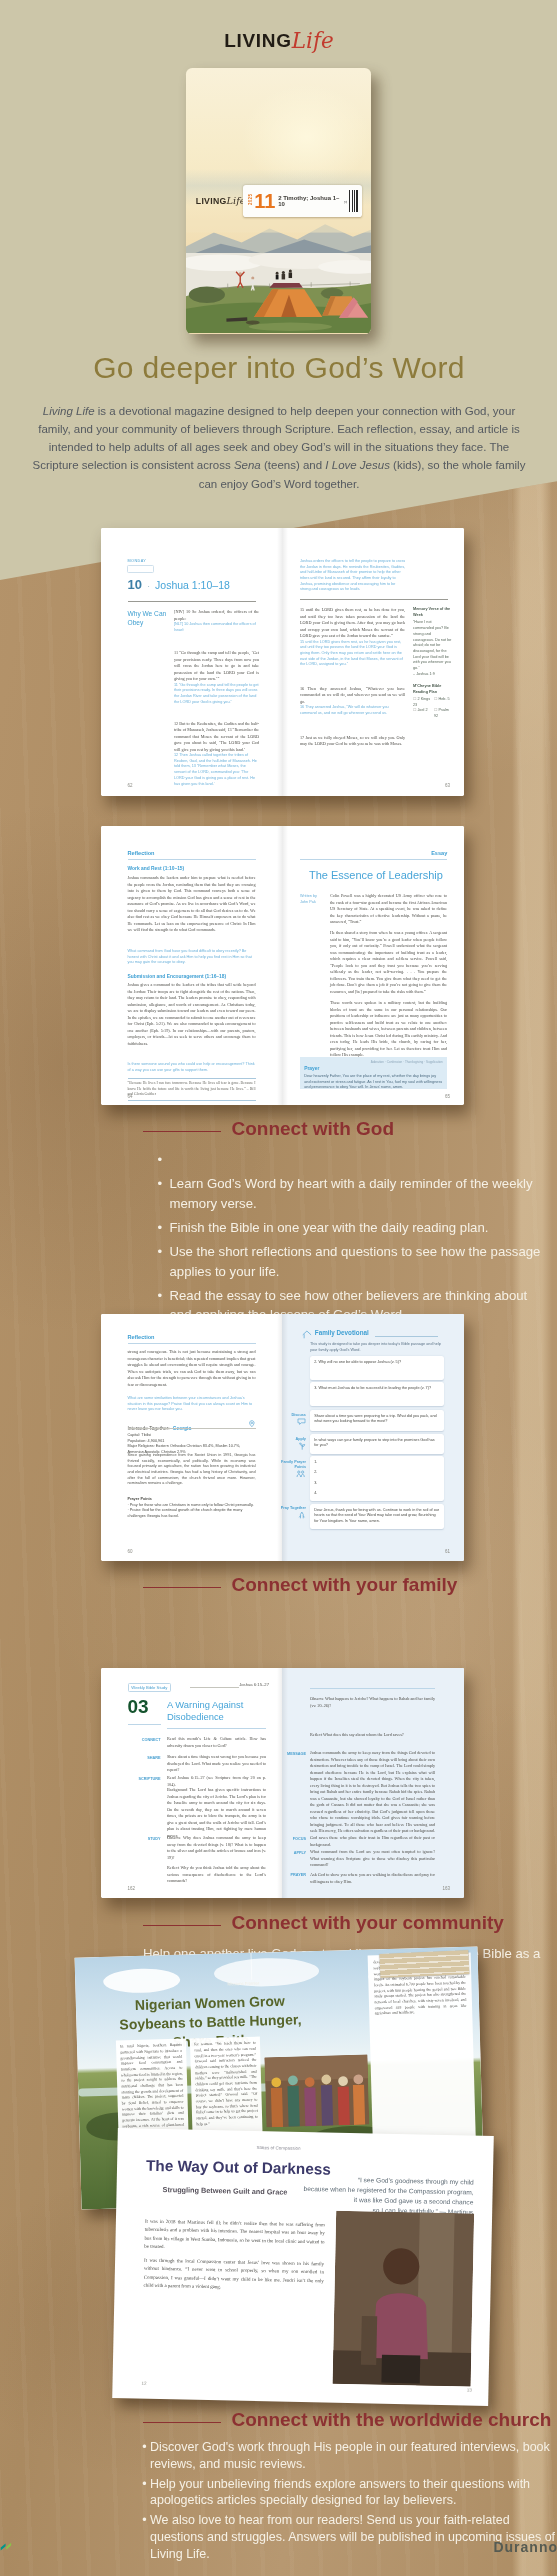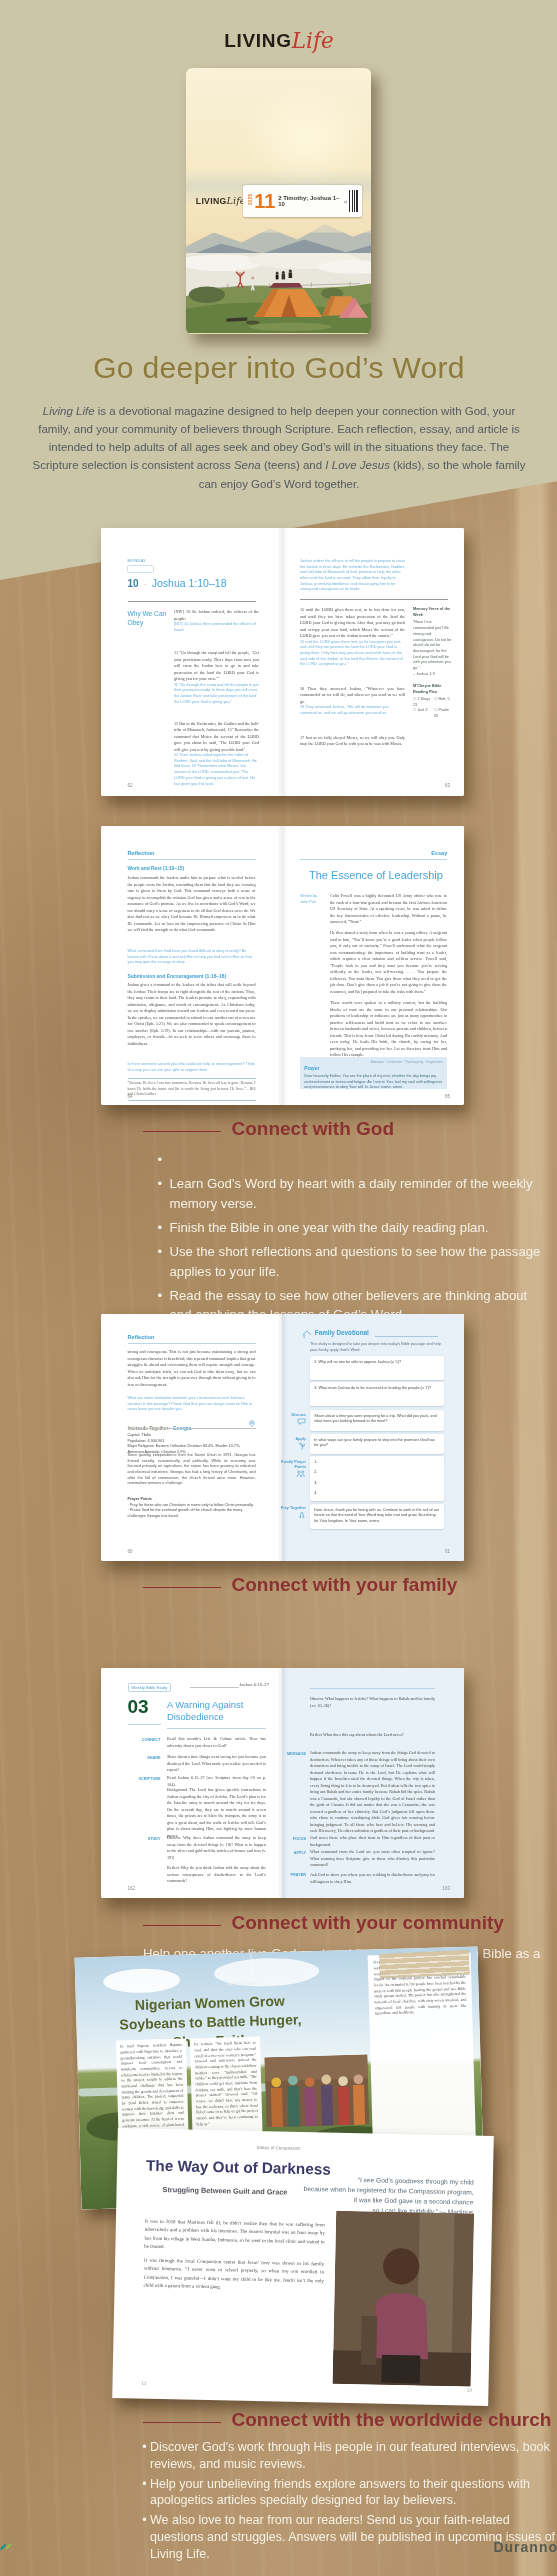--- a/index.html
+++ b/index.html
@@ -160,21 +160,21 @@
   <div class="abs hero-title">Go deeper into God’s Word</div>
   <div class="abs hero-par">
     <i>Living Life</i><span> is a devotional magazine designed to help deepen your connection with God, your family,  and your community of believers through Scripture. Each reflection, essay, and article is intended to help adults of all ages seek and obey God’s will in the situations they face. The Scripture selection is consistent across </span><i>Sena</i><span> (teens) and </span><i>I Love Jesus</i><span> (kids), so the whole family can enjoy God’s Word together.</span>
   </div>
 
   <div class="spread" style="top:528px;height:268px;">
     <div class="fold"></div>
     <div class="abs" style="left:26.5px;top:31px;font-size:3.8px;letter-spacing:0.4px;color:#4aa0d0">MONDAY</div>
     <div class="abs" style="left:26px;top:37px;width:25px;height:6.3px;border:0.7px solid #cfe0ec;border-radius:1.4px"></div>
     <div class="abs" style="left:26.5px;top:49px;">
-      <span style="font-size:10px;font-weight:bold;color:#3d7fa6">10</span>
+      <span style="font-size:13px;font-weight:bold;color:#3d7fa6">10</span>
       <span style="font-size:8.4px;color:#9ab8c9;margin:0 2.1px;">·</span>
       <span style="font-size:10.5px;color:#48a5d8">Joshua 1:10–18</span>
     </div>
     <div class="abs hrule" style="left:26.5px;top:73px;width:128px;"></div>
     <div class="abs" style="left:26.5px;top:82px;width:43px;font-size:6.6px;line-height:1.35;color:#3f9fd0;">Why We Can Obey</div>
     <div class="abs" style="left:73px;top:81px;width:85px;">
       <div class="t6 serif">[NIV] 10 So Joshua ordered, the officers of the people:</div>
       <div class="t5 blue">[NLT] 10 Joshua then commanded the officers of Israel:</div>
       <div class="t6 serif" style="margin-top:16.7px">11 “Go through the camp and tell the people, ‘Get your provisions ready. Three days from now you will cross the Jordan here to go in and take possession of the land the LORD your God is giving you for your own.’”</div>
       <div class="t5 blue">11 “Go through the camp and tell the people to get their provisions ready. In three days you will cross the Jordan River and take possession of the land the LORD your God is giving you.”</div>

